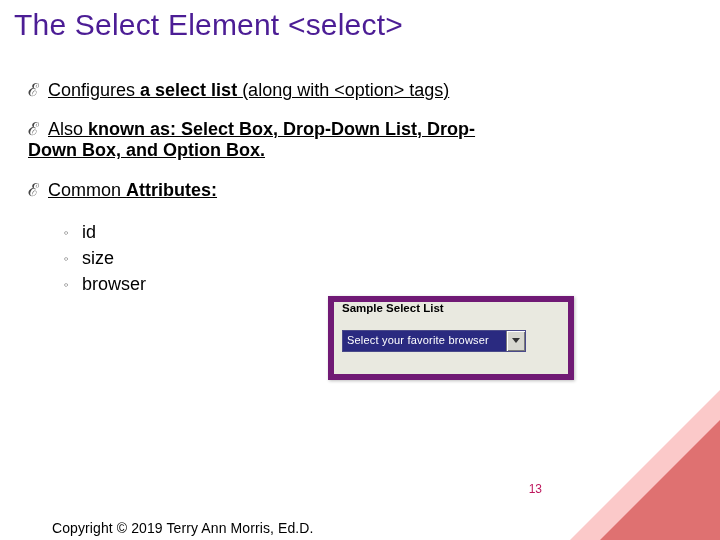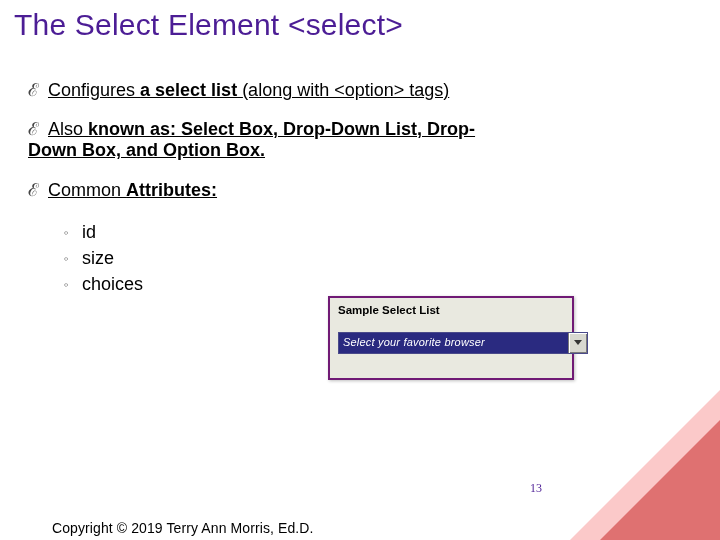--- a/index.html
+++ b/index.html
@@ -92,39 +92,38 @@
     vertical-align: 1px;
   }
 
   .sample {
     position: absolute;
     left: 328px;
     top: 296px;
     width: 246px;
     height: 84px;
     background: #e9e9e0;
-    border: 2px solid #701a75;
+    border: 6px solid #701a75;
     box-shadow: 1px 1px 3px rgba(0,0,0,0.25);
     box-sizing: border-box;
-    padding: 6px 8px 8px 8px;
+    padding: 0 8px 8px 8px;
   }
   .sample-title {
     font-family: Verdana, Arial, sans-serif;
     font-size: 11.5px;
     font-weight: 700;
     color: #000;
     margin-bottom: 16px;
   }
   .sample-select {
     display: flex;
-    width: 250px;
+    width: 184px;
     height: 22px;
     border: 1px solid #4a4a8a;
     box-sizing: border-box;
-    font-style: italic;
   }
   .sample-select-field {
     flex: 1;
     background: #2a2a80;
     color: #fff;
     font-family: Tahoma, Verdana, sans-serif;
     font-size: 11px;
     padding: 3px 4px 0 4px;
     letter-spacing: 0.2px;
     white-space: nowrap;
@@ -139,22 +138,21 @@
     align-items: center;
     justify-content: center;
   }
   .sample-select-btn svg { display: block; }
 
   .pagenum {
     position: absolute;
     right: 178px;
     bottom: 44px;
     font-size: 12px;
-    color: #4c1d95;
-    font-family: Liberation Serif, serif;
+    color: #be185d;
   }
   .copyright {
     position: absolute;
     left: 52px;
     bottom: 4px;
     font-size: 14px;
     color: #000;
     letter-spacing: 0.1px;
   }
 </style>
@@ -179,21 +177,21 @@
     </div>
 
 
     <div class="bullet" style="">
       <span class="curl">ℰ</span><span class="bullet-text"><span>Common </span><span class="bold">Attributes:</span></span>
     </div>
 
     <div class="sublist">
       <div class="subitem"><span class="ring">◦</span><span>id</span></div>
       <div class="subitem"><span class="ring">◦</span><span>size</span></div>
-      <div class="subitem"><span class="ring">◦</span><span>choices</span></div>
+      <div class="subitem"><span class="ring">◦</span><span>browser</span></div>
     </div>
 
   </div>
 
   <div class="sample">
     <div class="sample-title">Sample Select List</div>
     <div class="sample-select">
       <div class="sample-select-field">Select your favorite browser</div>
       <div class="sample-select-btn">
         <svg width="8" height="6" viewBox="0 0 8 6">

